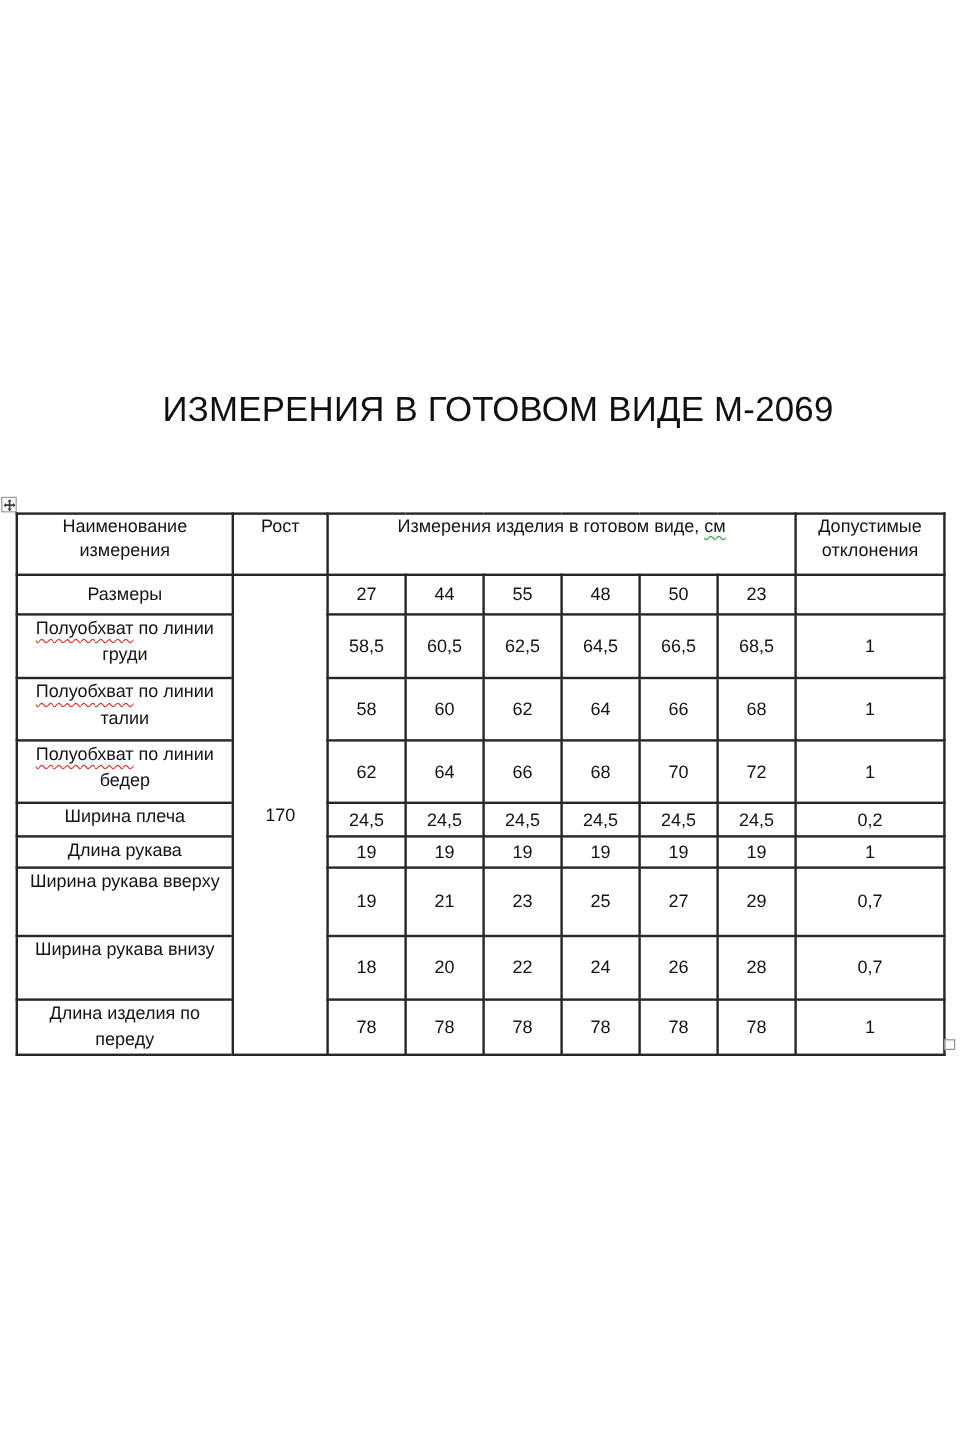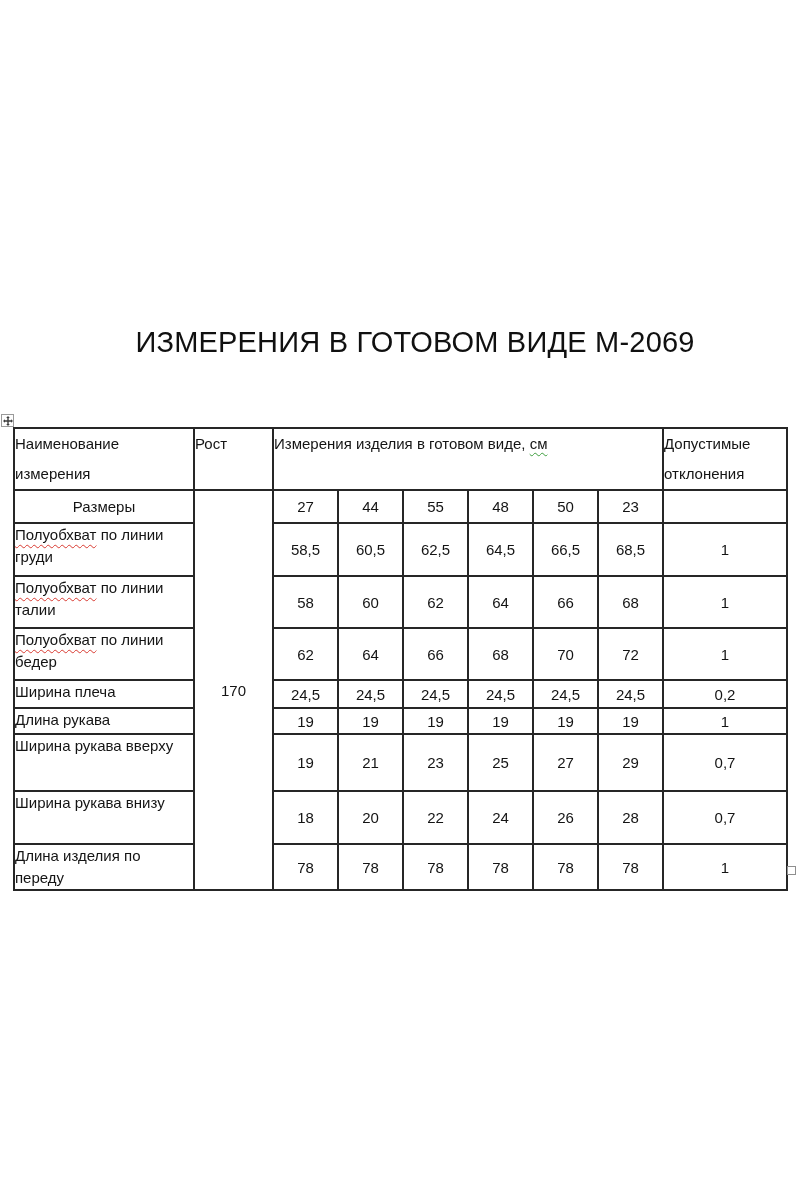--- a/index.html
+++ b/index.html
@@ -38,26 +38,27 @@
     font-size:15px;
     padding:0;
     overflow:hidden;
     background:#ffffff;
   }
   .h51{height:51px}.h27{height:33px}.h53{height:53px}.h52{height:52px}
   .h28{height:28px}.h26{height:26px}.h54{height:57px}.h39{height:39px}
 
   td.hd {            
     vertical-align:top;
+    text-align:center;
     padding-top:3px;
-    line-height:30px;
+    line-height:20px;
   }
   td.lb {            
     vertical-align:top;
-    text-align:left;
+    text-align:center;
     padding:2px 12px 0 6px;
     line-height:22px;
   }
   td.ct {            
     vertical-align:middle;
     text-align:center;
   }
 
   .sp-red {
     text-decoration-line:underline;

